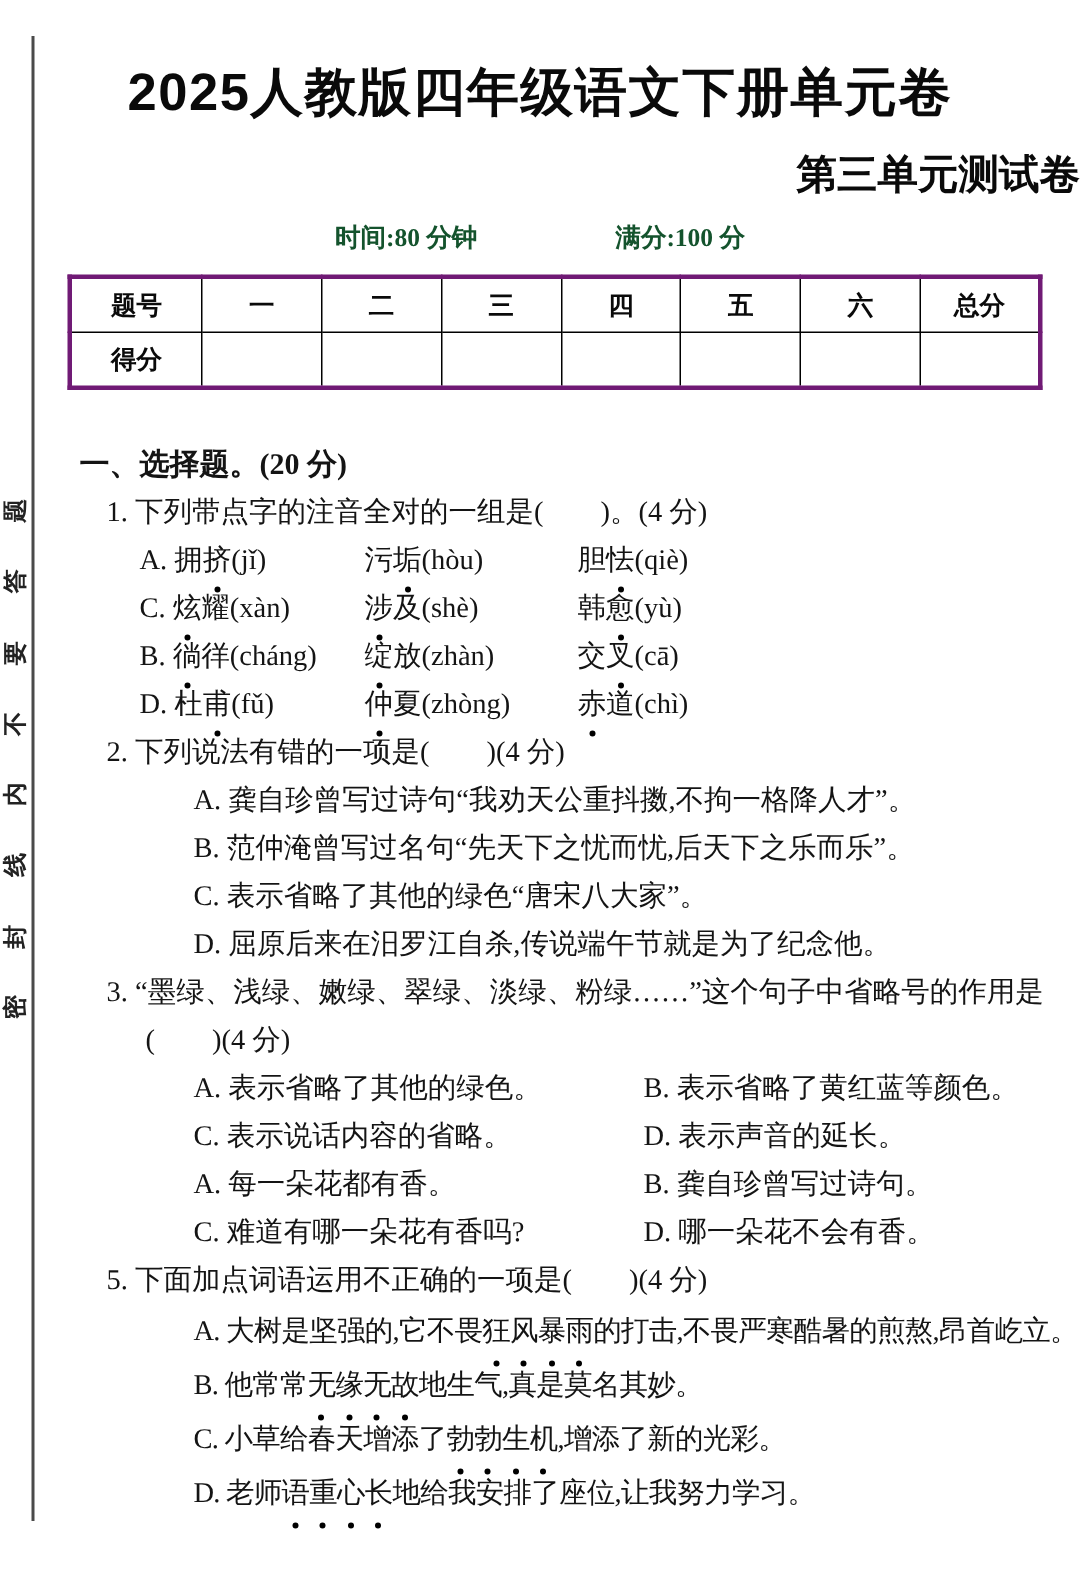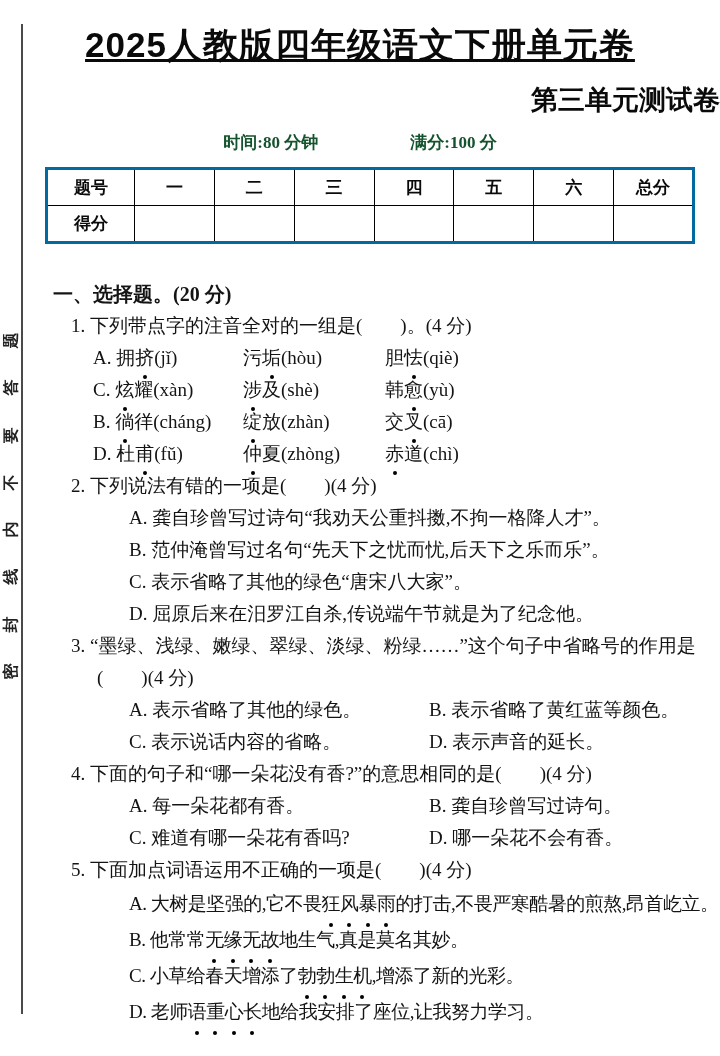--- a/index.html
+++ b/index.html
@@ -6,29 +6,29 @@
   .page{position:relative;width:720px;height:1056px;background:#ffffff;margin:0 auto;
         overflow:hidden;color:#141414;font-family:"Liberation Serif","DejaVu Serif",serif;}
   
   .seal-rule{position:absolute;left:21px;top:24px;width:2px;height:990px;background:#4a4a4a;}
   .seal-text{position:absolute;left:0;top:330px;width:21px;height:352px;display:flex;
              flex-direction:column;justify-content:space-between;align-items:center;
              font-size:16px;font-weight:700;color:#222;}
   .seal-text span{display:block;transform:rotate(-90deg);}
   
   .header{text-align:center;}
-  .title{padding-top:22px;font-family:"Liberation Sans","DejaVu Sans",sans-serif;
-         font-weight:900;font-size:35px;letter-spacing:1px;color:#0a0a0a;text-decoration:underline;}
+  .title{padding-top:38px;font-family:"Liberation Sans","DejaVu Sans",sans-serif;
+         font-weight:900;font-size:35px;letter-spacing:1px;color:#0a0a0a;}
   .subtitle{margin-top:13px;font-family:"Liberation Sans","DejaVu Sans",sans-serif;
             font-weight:800;font-size:27px;color:#0a0a0a;text-align:right;}
   .meta{margin-top:13px;display:flex;justify-content:center;gap:92px;
         font-size:17px;font-weight:700;color:#14532d;}
   
   .score-table{margin:13px 25px 0 45px;width:650px;border-collapse:collapse;
-               table-layout:fixed;text-align:center;border:3px solid #0369a1;}
+               table-layout:fixed;text-align:center;border:3px solid #701a75;}
   .score-table td{border:1px solid #000;height:35px;font-size:17px;font-weight:700;
                   padding:0;color:#0a0a0a;}
   .score-table td.lab{width:86px;}
   
   .content{margin:34px 6px 0 53px;font-size:19px;line-height:32px;}
   .section-heading{font-weight:700;font-size:20px;}
   .question{margin-left:18px;}
   .stem{padding-left:26px;text-indent:-26px;}
   .opts{margin-left:22px;}
   .q1-row{display:grid;grid-template-columns:150px 142px auto;}
@@ -134,21 +134,20 @@
       <div class="stem">3. “墨绿、浅绿、嫩绿、翠绿、淡绿、粉绿……”这个句子中省略号的作用是(　　)(4 分)</div>
       <div class="opts grid2">
           <div class="opt-line">A. 表示省略了其他的绿色。</div>
           <div class="opt-line">B. 表示省略了黄红蓝等颜色。</div>
           <div class="opt-line">C. 表示说话内容的省略。</div>
           <div class="opt-line">D. 表示声音的延长。</div>
         </div>
     </div>
 
     <div class="question">
-      <div class="stem">4. 下面的句子和“哪一朵花没有香?”的意思相同的是(　　)(4 分)</div>
       <div class="opts grid2">
           <div class="opt-line">A. 每一朵花都有香。</div>
           <div class="opt-line">B. 龚自珍曾写过诗句。</div>
           <div class="opt-line">C. 难道有哪一朵花有香吗?</div>
           <div class="opt-line">D. 哪一朵花不会有香。</div>
         </div>
     </div>
 
     <div class="question q5">
       <div class="stem">5. 下面加点词语运用不正确的一项是(　　)(4 分)</div>

